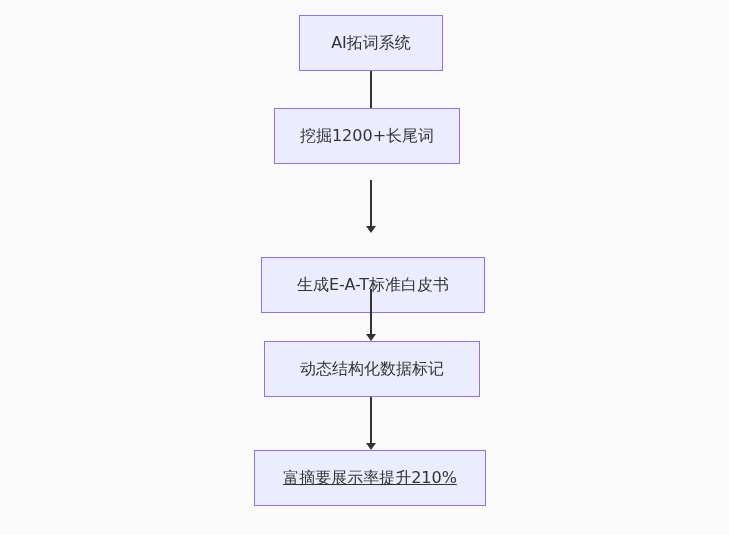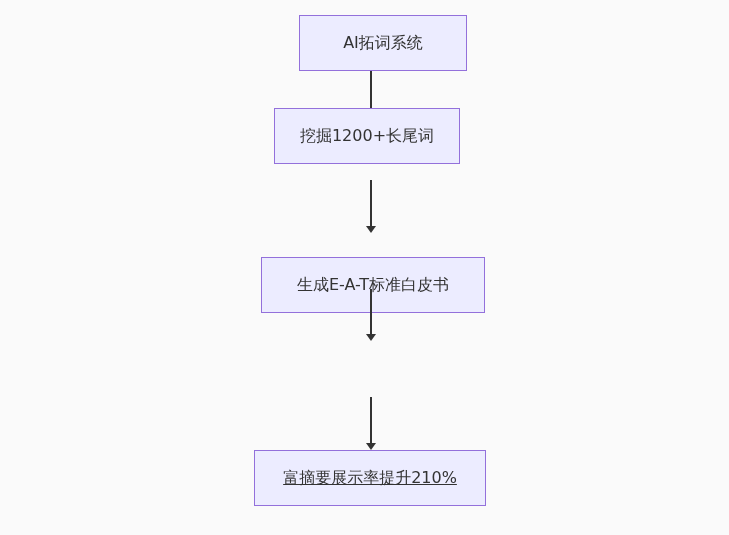--- a/index.html
+++ b/index.html
@@ -20,21 +20,21 @@
     justify-content: center;
     background: #ECECFF;
     border: 1px solid #9370DB;
     color: #333333;
     font-size: 16px;
     line-height: 1;
     height: 56px;
     text-align: center;
     white-space: nowrap;
   }
-  #node-0 { left: 299px; top: 15px;  width: 168px; align-items: center; }
+  #node-0 { left: 299px; top: 15px;  width: 144px; align-items: center; }
   #node-1 { left: 274px; top: 108px; width: 186px; }
   #node-2 { left: 261px; top: 233px; width: 224px; margin-top: 24px; }
   #node-3 { left: 264px; top: 341px; width: 216px; }
   #node-4 { left: 254px; top: 450px; width: 232px; text-decoration: underline; }
 
   .edge {
     position: absolute;
     left: 370px;
     width: 2px;
     background: #333333;
@@ -76,20 +76,23 @@
   </div>
 
   <div class="node" id="node-2">
     <span>生成E-A-T标准白皮书</span>
   </div>
 
   <div class="edge" id="edge-2">
     <div class="arrowhead"></div>
   </div>
 
+  <div class="node" id="node-3">
+    <span>动态结构化数据标记</span>
+  </div>
 
   <div class="edge" id="edge-3">
     <div class="arrowhead"></div>
   </div>
 
   <div class="node" id="node-4">
     <span>富摘要展示率提升210%</span>
   </div>
 
 </div>

